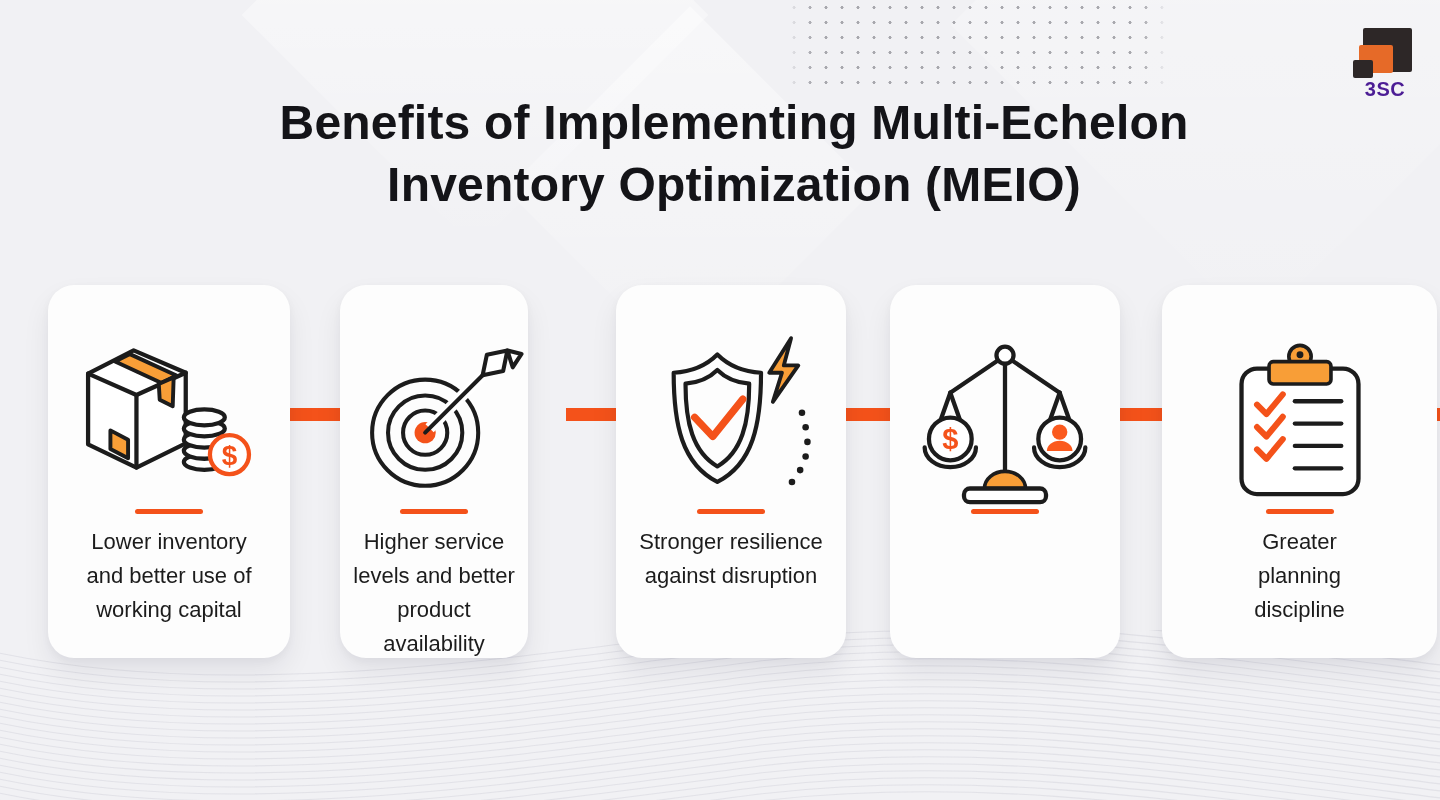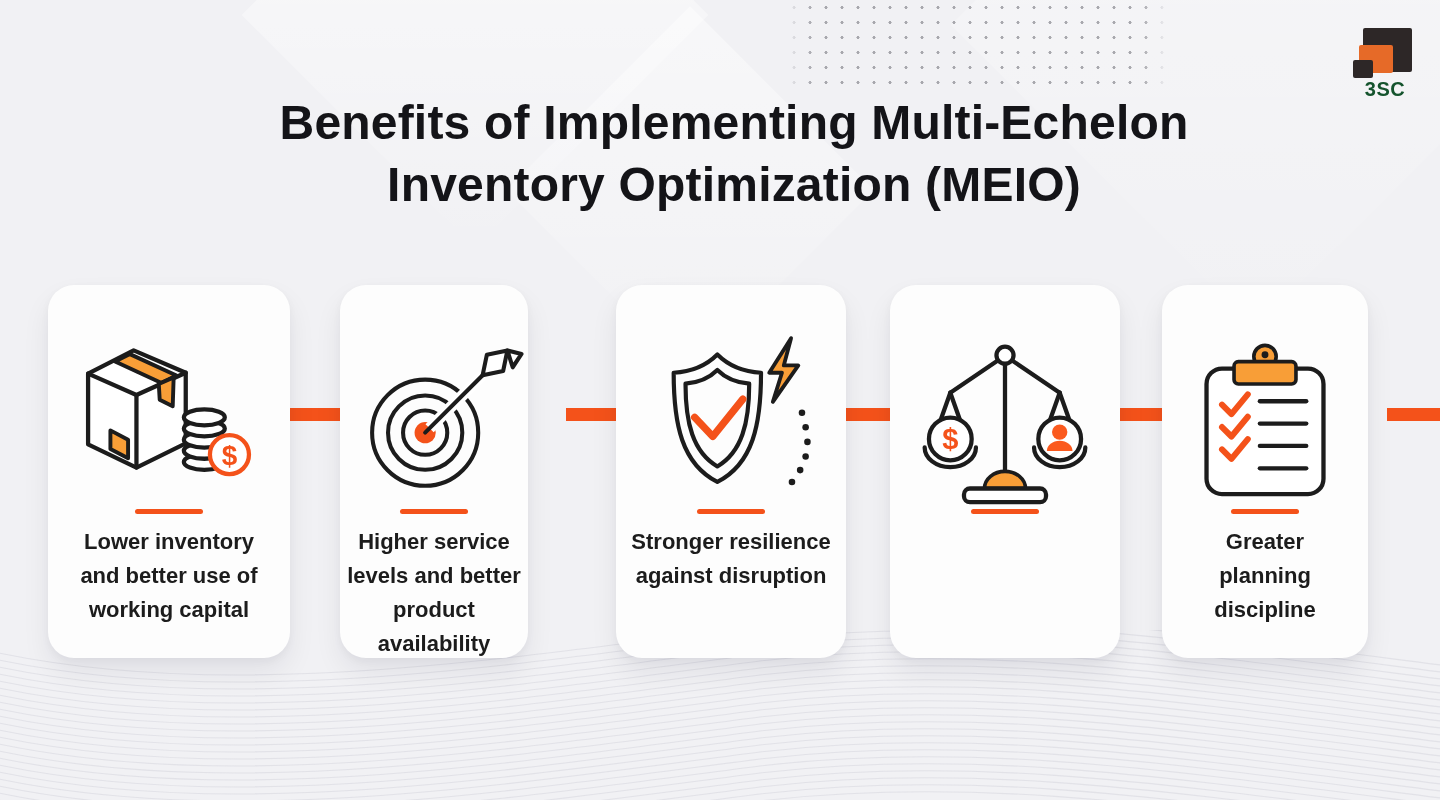--- a/index.html
+++ b/index.html
@@ -52,55 +52,55 @@
     margin-left:28px;
   }
   
   .logo{position:absolute;left:1350px;top:24px;width:70px;height:80px;z-index:3;}
   .logo .sq{position:absolute;border-radius:2px;}
   .logo .sq-big{left:13px;top:4px;width:49px;height:44px;background:var(--logo-dark);z-index:1;}
   .logo .sq-orange{left:9px;top:21px;width:34px;height:28px;background:var(--logo-orange);z-index:2;}
   .logo .sq-small{left:3px;top:36px;width:20px;height:18px;background:var(--logo-dark);z-index:3;}
   .logo .logo-text{
     position:absolute;left:0;top:54px;width:70px;text-align:center;
-    font-size:20px;font-weight:bold;letter-spacing:.5px;color:#14532d;
+    font-size:20px;font-weight:bold;letter-spacing:.5px;color:#4c1d95;
   }
   
   .connector{position:absolute;top:408px;height:13px;background:var(--accent);z-index:1;}
   .conn-1{left:286px;width:58px;}
   .conn-2{left:566px;width:54px;}
   .conn-3{left:842px;width:52px;}
   .conn-4{left:1116px;width:50px;}
   .conn-5{left:1387px;width:53px;}
   
   .card{
     position:absolute;top:285px;height:373px;
     background:var(--card-bg);
     border-radius:26px;
     box-shadow:0 14px 28px rgba(20,20,43,.07), 0 3px 8px rgba(20,20,43,.04);
     z-index:2;
   }
   .card-1{left:48px;width:242px;}
   .card-2{left:340px;width:188px;}
   .card-3{left:616px;width:230px;padding-left:44px;}
   .card-4{left:890px;width:230px;}
-  .card-5{left:1162px;width:206px;}
+  .card-5{left:1162px;width:275px;}
   .icon-wrap{
     position:absolute;top:40px;left:0;right:0;height:180px;
     display:flex;align-items:center;justify-content:center;
   }
   .card-divider{
     position:absolute;top:224px;left:50%;margin-left:-34px;
     width:68px;height:5px;border-radius:3px;
     background:var(--accent);
   }
   .card-text{
     position:absolute;top:240px;left:6px;right:6px;
     text-align:center;
-    font-size:22px;line-height:34px;font-weight:700;
+    font-size:22px;line-height:34px;font-weight:400;
     color:var(--ink);
     white-space:pre-line;
   }
   
   .icon .s  {stroke:var(--ink);stroke-width:4.6;stroke-linecap:round;stroke-linejoin:round;fill:none;}
   .icon .sw {stroke:var(--ink);stroke-width:4.6;stroke-linecap:round;stroke-linejoin:round;fill:#fff;}
   .icon .amb{stroke:var(--ink);stroke-width:4.2;stroke-linecap:round;stroke-linejoin:round;fill:var(--amber);}
   .icon .acc{stroke:var(--accent);fill:none;stroke-linecap:round;stroke-linejoin:round;}
   .icon .accw{stroke:var(--accent);fill:#fff;stroke-width:4.6;}
   .icon .inkdot{fill:var(--ink);}

